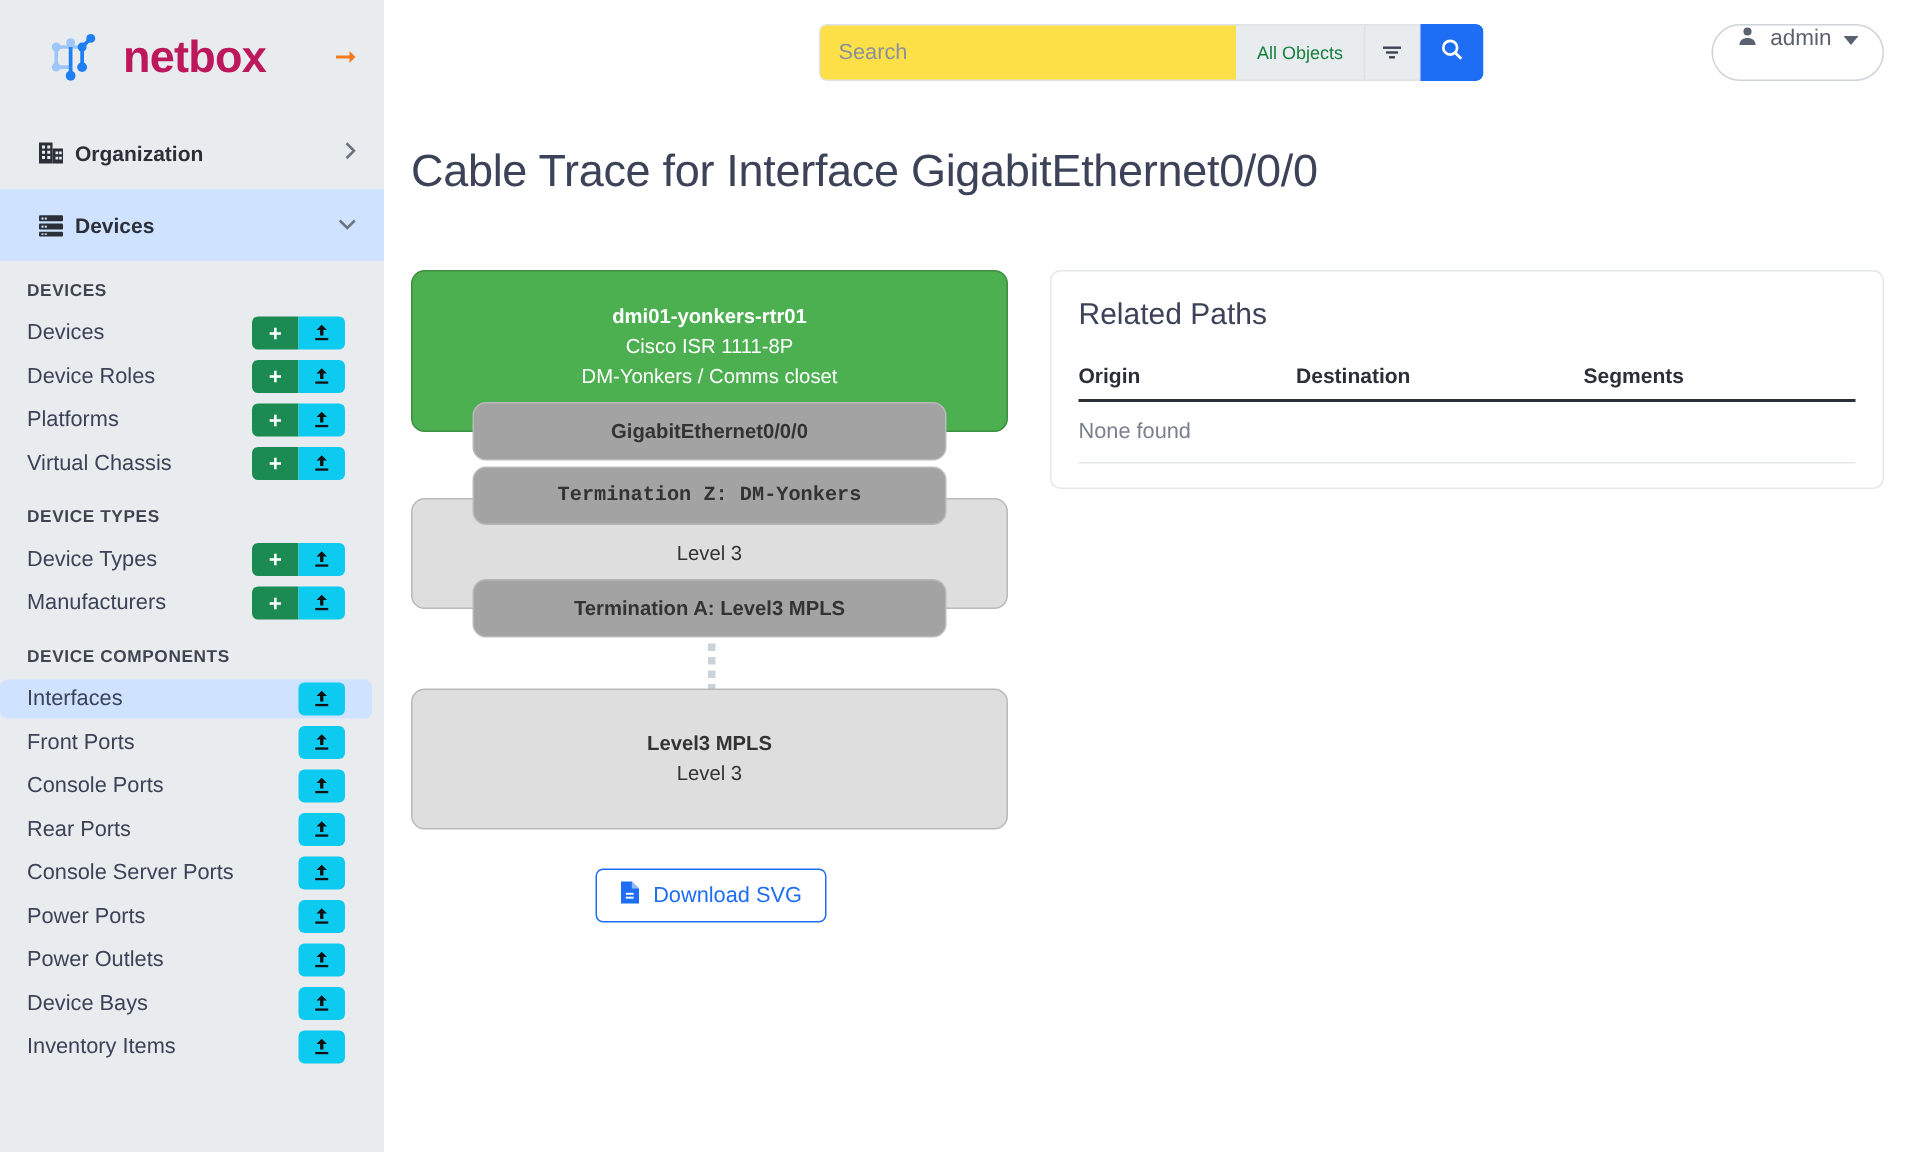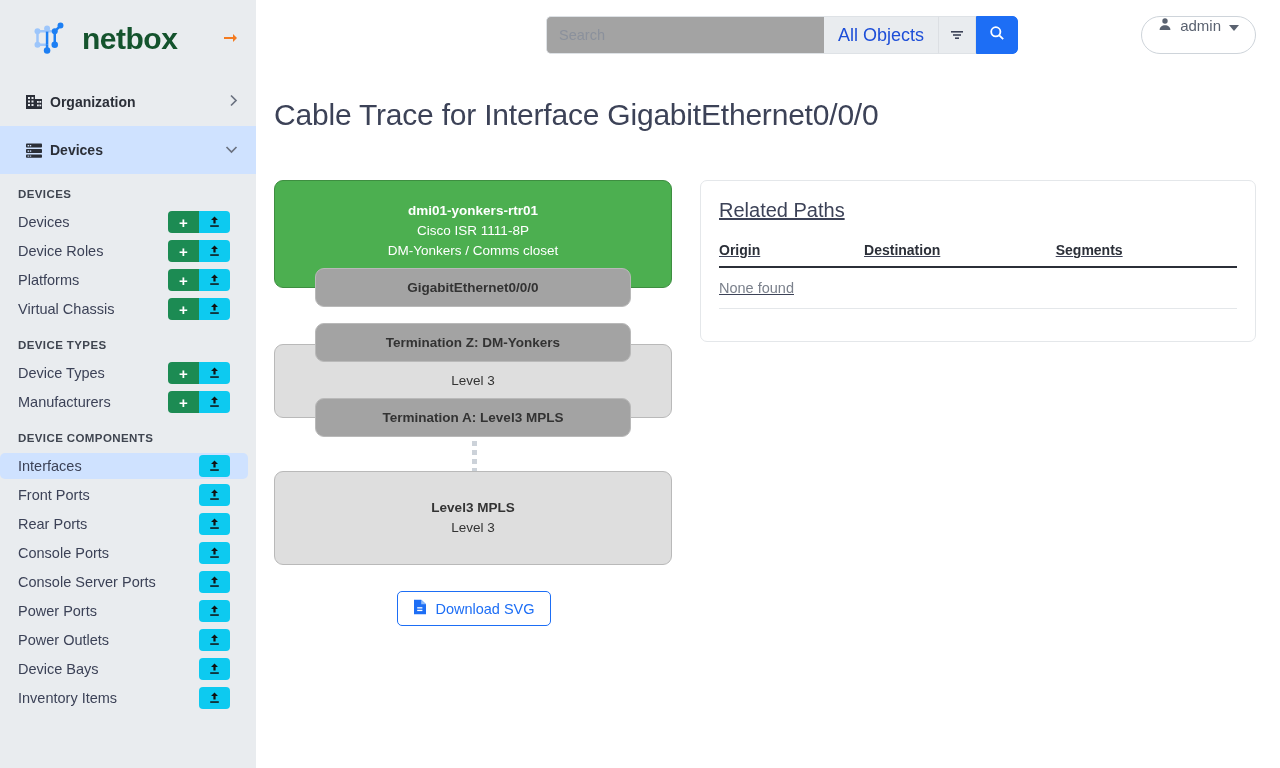--- a/index.html
+++ b/index.html
@@ -19,21 +19,21 @@
     background: #e9ecef;
     overflow: hidden;
     position: relative;
   }
   .brand {
     height: 78px; display: flex; align-items: center;
     padding: 0 18px 0 26px; gap: 10px;
   }
   .brand-logo { width: 46px; height: 46px; flex: 0 0 46px; }
   .brand-word {
-    font-size: 30px; font-weight: 700; color: #14532d;
+    font-size: 30px; font-weight: 700; color: #be185d;
     letter-spacing: -0.5px; line-height: 1;
   }
   .brand-pin { margin-left: auto; color: #f47b20; font-size: 15px; line-height: 1; }
 
   .nav-group {
     display: flex; align-items: center; gap: 6px;
     padding: 14px 18px 14px 24px;
     font-size: 14px; font-weight: 700; color: #2b2f38;
     cursor: pointer; background: #e9ecef;
   }
@@ -73,27 +73,27 @@
     padding: 0 24px; gap: 10px;
   }
   .search-wrap {
     margin: 0 auto 0 266px; display: flex; height: 38px;
     border-radius: 5px; overflow: hidden;
   }
   .search-input {
     width: 278px; height: 38px; border: 1px solid #dee2e6; border-right: 0;
     border-radius: 5px 0 0 5px; padding: 0 12px;
     font-size: 14.5px; font-family: inherit; color: #3c4257;
-    background: #a3a3a3; outline: none;
+    background: #fde047; outline: none;
   }
   .search-input::placeholder { color: #8b919c; }
   .search-scope {
     display: flex; align-items: center; padding: 0 14px;
     background: #e9ecef; border: 1px solid #dee2e6; border-left: 0; border-right: 0;
-    font-size: 18px; color: #1d4ed8; cursor: pointer; white-space: nowrap; text-align: right;
+    font-size: 12px; color: #15803d; cursor: pointer; white-space: nowrap; text-align: right;
   }
   .search-filter {
     display: flex; align-items: center; justify-content: center;
     width: 38px; background: #e9ecef; border: 1px solid #dee2e6; border-left: 1px solid #dcdfe3;
     cursor: pointer;
   }
   .search-go {
     width: 42px; display: flex; align-items: center; justify-content: center;
     background: #1d6ef5; border: 1px solid #1d6ef5; border-radius: 0 5px 5px 0;
     cursor: pointer;
@@ -165,21 +165,21 @@
   .dl-wrap { display: flex; justify-content: center; margin-top: 26px; }
   .dl-btn {
     display: inline-flex; align-items: center; gap: 8px;
     padding: 7px 15px; border: 1px solid #1d6ef5; border-radius: 5px;
     color: #1d6ef5; background: #fff; font-size: 14.5px; cursor: pointer;
   }
 
   
   .card {
     border: 1px solid #e4e7ea; border-radius: 7px;
-    background: #fff; padding: 18px 18px 32px; text-decoration: underline;
+    background: #fff; padding: 18px 18px 16px;
   }
   .card-title { font-size: 20px; color: #3c4257; font-weight: 400; margin-bottom: 14px; }
   table.paths { width: 100%; border-collapse: collapse; }
   table.paths th {
     text-align: left; font-size: 14px; font-weight: 700; color: #2b2f38;
     padding: 6px 0 8px; border-bottom: 2px solid #2b2f38;
   }
   table.paths td {
     font-size: 14.5px; color: #7b818c; padding: 12px 0;
     border-bottom: 1px solid #e4e7ea;
@@ -368,32 +368,32 @@
       <span class="btn-grp">
         <span class="mini-btn mini-imp solo">
           <svg width="11" height="12" viewBox="0 0 11 12" fill="#111">
               <path d="M5.5 0.5 L9 4 H6.6 V7.6 H4.4 V4 H2 Z"></path>
               <rect x="1.2" y="9.3" width="8.6" height="1.5"></rect>
             </svg>
         </span>
       </span>
     </div>
     <div class="nav-item">
+      <span class="lbl">Console Ports</span>
+      <span class="btn-grp">
+        <span class="mini-btn mini-imp solo">
+          <svg width="11" height="12" viewBox="0 0 11 12" fill="#111">
+              <path d="M5.5 0.5 L9 4 H6.6 V7.6 H4.4 V4 H2 Z"></path>
+              <rect x="1.2" y="9.3" width="8.6" height="1.5"></rect>
+            </svg>
+        </span>
+      </span>
+    </div>
+    <div class="nav-item">
       <span class="lbl">Rear Ports</span>
-      <span class="btn-grp">
-        <span class="mini-btn mini-imp solo">
-          <svg width="11" height="12" viewBox="0 0 11 12" fill="#111">
-              <path d="M5.5 0.5 L9 4 H6.6 V7.6 H4.4 V4 H2 Z"></path>
-              <rect x="1.2" y="9.3" width="8.6" height="1.5"></rect>
-            </svg>
-        </span>
-      </span>
-    </div>
-    <div class="nav-item">
-      <span class="lbl">Console Ports</span>
       <span class="btn-grp">
         <span class="mini-btn mini-imp solo">
           <svg width="11" height="12" viewBox="0 0 11 12" fill="#111">
               <path d="M5.5 0.5 L9 4 H6.6 V7.6 H4.4 V4 H2 Z"></path>
               <rect x="1.2" y="9.3" width="8.6" height="1.5"></rect>
             </svg>
         </span>
       </span>
     </div>
     <div class="nav-item">
@@ -500,21 +500,21 @@
 
           <div class="node node-device">
             <div class="t1">dmi01-yonkers-rtr01</div>
             <div class="t2">Cisco ISR 1111-8P</div>
             <div class="t3">DM-Yonkers / Comms closet</div>
           </div>
 
           <div class="node node-term">GigabitEthernet0/0/0</div>
 
 
-          <div class="node node-term" style="margin-top:16px;">Termination Z: DM-Yonkers</div>
+          <div class="node node-term" style="margin-top:4px;font-family:Liberation Mono, monospace;">Termination Z: DM-Yonkers</div>
 
           <div class="node node-circuit">
             <div class="c2">Level 3</div>
           </div>
 
           <div class="node node-term">Termination A: Level3 MPLS</div>
 
           <div class="dots">
             <i style="top:4px"></i>
               <i style="top:13px"></i>

